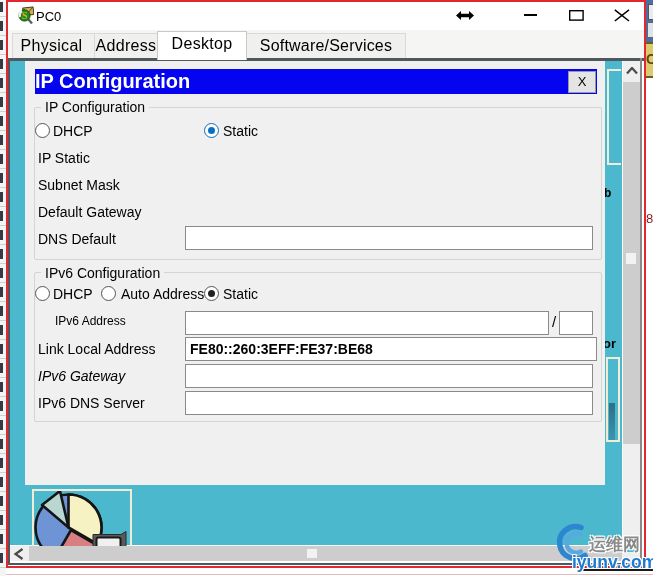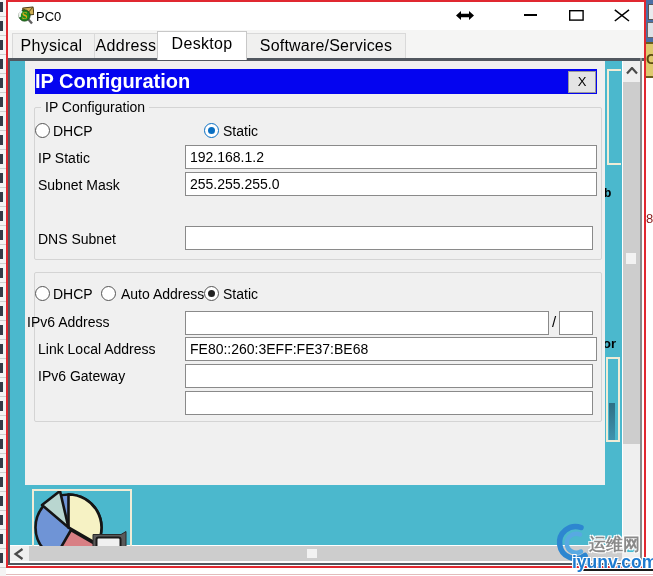--- a/index.html
+++ b/index.html
@@ -155,44 +155,45 @@
       <div class="abs" style="left:9px;top:46px;width:566px;height:151px;border:1px solid #d4d4d4;border-radius:2px;"></div>
       <div class="abs" style="left:16px;top:38px;background:#f0f0f0;padding:0 4px;font-size:14px;">IP Configuration</div>
 
       <div class="abs" style="left:10px;top:62px;width:13px;height:13px;border:1px solid #555;border-radius:50%;background:#fff;"></div>
       <div class="abs" style="left:28px;top:62px;font-size:14px;">DHCP</div>
       <div class="abs" style="left:179px;top:62px;width:13px;height:13px;border:1px solid #0a6fc2;border-radius:50%;background:#fff;"></div>
       <div class="abs" style="left:183px;top:66px;width:7px;height:7px;border-radius:50%;background:#0a6fc2;"></div>
       <div class="abs" style="left:198px;top:62px;font-size:14px;">Static</div>
 
       <div class="abs" style="left:13px;top:89px;font-size:14px;">IP Static</div>
-      <div class="abs" style="left:160px;top:84px;width:406px;height:22px;background:#fff;border:1px solid #8a8a8a;font-size:14px;line-height:22px;padding-left:4px;">192.168.1.2</div>
       <div class="abs" style="left:13px;top:116px;font-size:14px;">Subnet Mask</div>
-      <div class="abs" style="left:160px;top:111px;width:406px;height:22px;background:#fff;border:1px solid #8a8a8a;font-size:14px;line-height:22px;padding-left:4px;">255.255.255.0</div>
-      <div class="abs" style="left:13px;top:170px;font-size:14px;">DNS Subnet</div>
+      <div class="abs" style="left:13px;top:143px;font-size:14px;">Default Gateway</div>
+      <div class="abs" style="left:13px;top:170px;font-size:14px;">DNS Default</div>
       <div class="abs" style="left:160px;top:165px;width:406px;height:22px;background:#fff;border:1px solid #8a8a8a;"></div>
 
       <div class="abs" style="left:9px;top:211px;width:566px;height:148px;border:1px solid #d4d4d4;border-radius:2px;"></div>
+      <div class="abs" style="left:16px;top:204px;background:#f0f0f0;padding:0 4px;font-size:14px;">IPv6 Configuration</div>
 
       <div class="abs" style="left:10px;top:225px;width:13px;height:13px;border:1px solid #555;border-radius:50%;background:#fff;"></div>
       <div class="abs" style="left:28px;top:225px;font-size:14px;">DHCP</div>
       <div class="abs" style="left:76px;top:225px;width:13px;height:13px;border:1px solid #555;border-radius:50%;background:#fff;"></div>
       <div class="abs" style="left:96px;top:225px;font-size:14px;">Auto Address</div>
       <div class="abs" style="left:179px;top:225px;width:13px;height:13px;border:1px solid #555;border-radius:50%;background:#fff;"></div>
       <div class="abs" style="left:183px;top:229px;width:7px;height:7px;border-radius:50%;background:#222;"></div>
       <div class="abs" style="left:198px;top:225px;font-size:14px;">Static</div>
 
-      <div class="abs" style="left:2px;top:253px;font-size:14px;">IPv6 Address</div>
+      <div class="abs" style="left:30px;top:253px;font-size:12px;">IPv6 Address</div>
       <div class="abs" style="left:160px;top:250px;width:362px;height:22px;background:#fff;border:1px solid #8a8a8a;"></div>
       <div class="abs" style="left:527px;top:252px;font-size:15px;">/</div>
       <div class="abs" style="left:534px;top:250px;width:32px;height:22px;background:#fff;border:1px solid #8a8a8a;"></div>
       <div class="abs" style="left:13px;top:280px;font-size:14px;">Link Local Address</div>
-      <div class="abs" style="left:160px;top:276px;width:406px;height:22px;background:#fff;border:1px solid #8a8a8a;font-size:14px;line-height:22px;padding-left:4px;">FE80::260:3EFF:FE37:BE68</div>
-      <div class="abs" style="left:13px;top:307px;font-size:14px;">IPv6 Gateway</div>
+      <div class="abs" style="left:160px;top:276px;width:406px;height:22px;background:#fff;border:1px solid #8a8a8a;font-size:14px;line-height:22px;padding-left:4px;font-weight:bold;">FE80::260:3EFF:FE37:BE68</div>
+      <div class="abs" style="left:13px;top:307px;font-size:14px;font-style:italic;">IPv6 Gateway</div>
       <div class="abs" style="left:160px;top:303px;width:406px;height:22px;background:#fff;border:1px solid #8a8a8a;"></div>
+      <div class="abs" style="left:13px;top:334px;font-size:14px;">IPv6 DNS Server</div>
       <div class="abs" style="left:160px;top:330px;width:406px;height:22px;background:#fff;border:1px solid #8a8a8a;"></div>
     </div>
 
     <div class="abs" style="left:615px;top:3px;width:17px;height:484px;background:#efefef;">
       <div class="abs" style="left:0;top:0;width:17px;height:21px;background:#efefef;text-align:center;">
         <svg width="12" height="8" style="margin-top:5px;">
             <path d="M1 6.5 L6 1 L11 6.5" stroke="#4a4a4a" stroke-width="2.2" fill="none"></path>
           </svg>
       </div>
       <div class="abs" style="left:0;top:21px;width:17px;height:362px;background:#cdcdcd;"></div>

